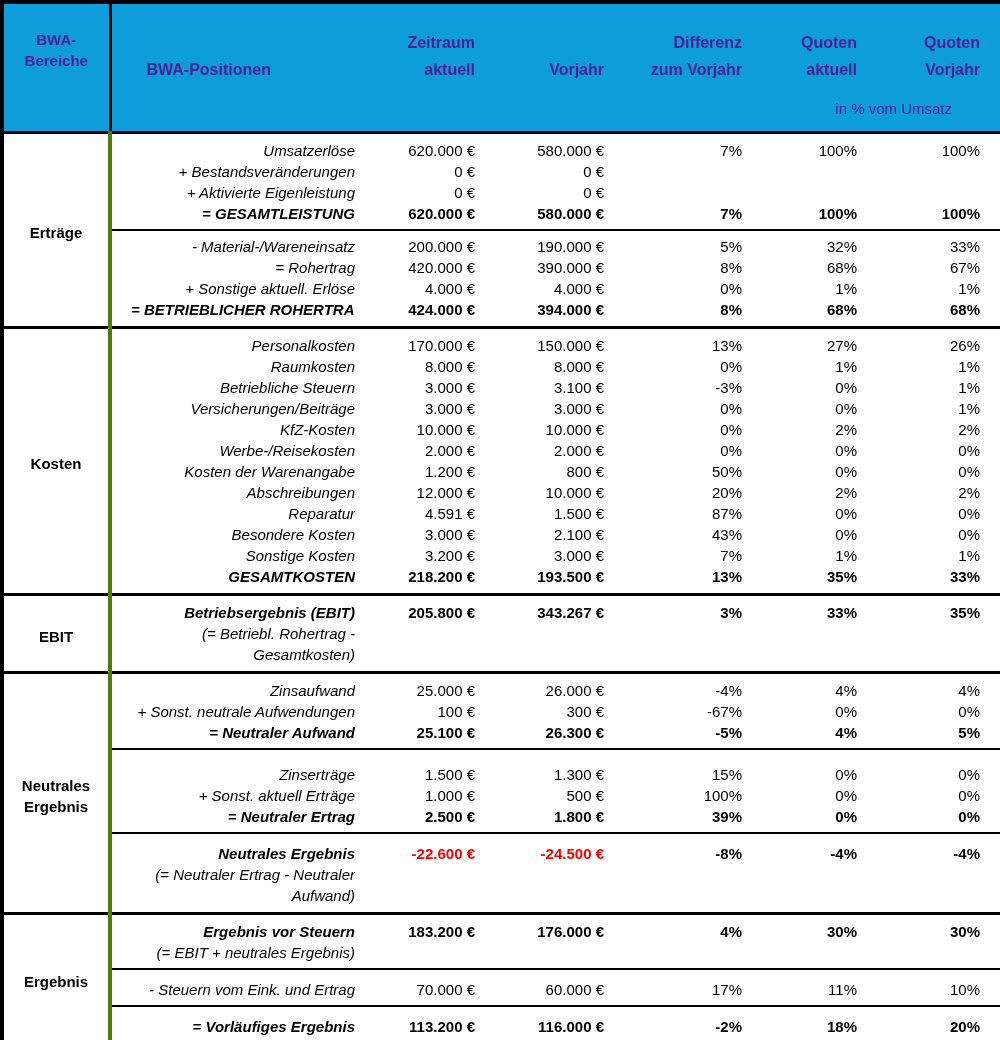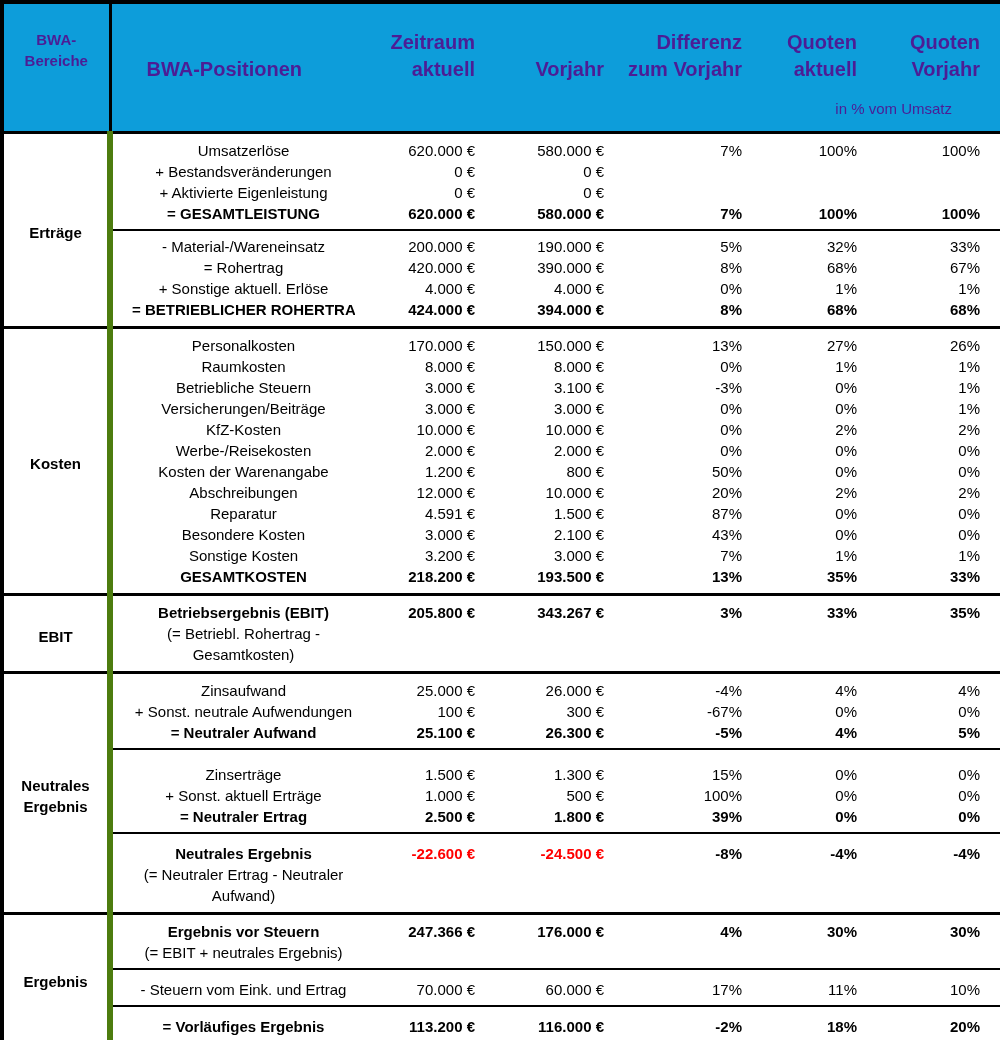--- a/index.html
+++ b/index.html
@@ -7,32 +7,32 @@
   table.bwa {
     border-collapse:collapse; table-layout:fixed; width:1000px;
     border:4px solid #000;
     font-family:"Liberation Sans","DejaVu Sans",sans-serif; color:#000;
   }
   
   thead { border-bottom:3px solid #000; }
   thead th { background:var(--accent); color:#4c1d95; font-weight:bold; padding:0; }
   tr.head-main th { height:96px; box-sizing:border-box; vertical-align:top; padding-top:25px; }
   th.area-h { vertical-align:middle; text-align:center; padding-top:0; border-right:3px solid #000; }
-  .hline { display:block; line-height:27px; min-height:27px; font-size:20px; }
+  .hline { display:block; line-height:27px; min-height:27px; font-size:16px; }
   .hline-sm { display:block; line-height:21px; min-height:21px; font-size:15px; }
   th.pos-h { text-align:left; padding-left:35px; }
   th.num-h { text-align:right; padding-right:6px; }
   th.num-h.last { padding-right:20px; }
   tr.head-sub th { height:34px; box-sizing:border-box; vertical-align:top; }
   th.subnote { font-weight:normal; font-size:15px; text-align:right; padding-right:48px; line-height:22px; }
   
   tbody.section { border-top:3px solid #000; }
   tbody td { height:21px; line-height:21px; font-size:15px; padding:0; vertical-align:middle; background:#fff; }
-  td.area { text-align:center; font-weight:bold; border-right:6px solid #4d7c0f; padding:0 3px; }
-  td.label { text-align:center; padding-left:19px; white-space:nowrap; overflow:hidden; }
+  td.area { text-align:center; font-weight:bold; border-right:4px solid #4d7c0f; padding:0 3px; }
+  td.label { text-align:right; padding-left:19px; white-space:nowrap; overflow:hidden;font-style:italic; }
   td.num  { text-align:right; padding-right:6px; white-space:nowrap; }
   td.num.last { padding-right:20px; }
   tr.bold td { font-weight:bold; }
   tr.sub td { font-weight:normal; }
   td.red { color:var(--neg); }
   tr.sec-first td { border-top:3px solid #000; padding-top:6px; }
   tr.divider td { border-top:2px solid #000; }
   tr.divider.gap-sm td { padding-top:5px; }
   tr.divider.gap-md td { padding-top:9px; }
   tr.divider.gap-lg td { padding-top:14px; }
@@ -353,21 +353,21 @@
         <td class="num"></td>
         <td class="num"></td>
         <td class="num"></td>
         <td class="num last"></td>
       </tr>
     </tbody>
     <tbody class="section">
       <tr class="sec-first bold">
         <td class="area" rowspan="4">Ergebnis</td>
         <td class="label">Ergebnis vor Steuern</td>
-        <td class="num">247.366 €</td>
+        <td class="num">183.200 €</td>
         <td class="num">176.000 €</td>
         <td class="num">4%</td>
         <td class="num">30%</td>
         <td class="num last">30%</td>
       </tr>
       <tr class="grp-last sub">
         <td class="label">(= EBIT + neutrales Ergebnis)</td>
         <td class="num"></td>
         <td class="num"></td>
         <td class="num"></td>

